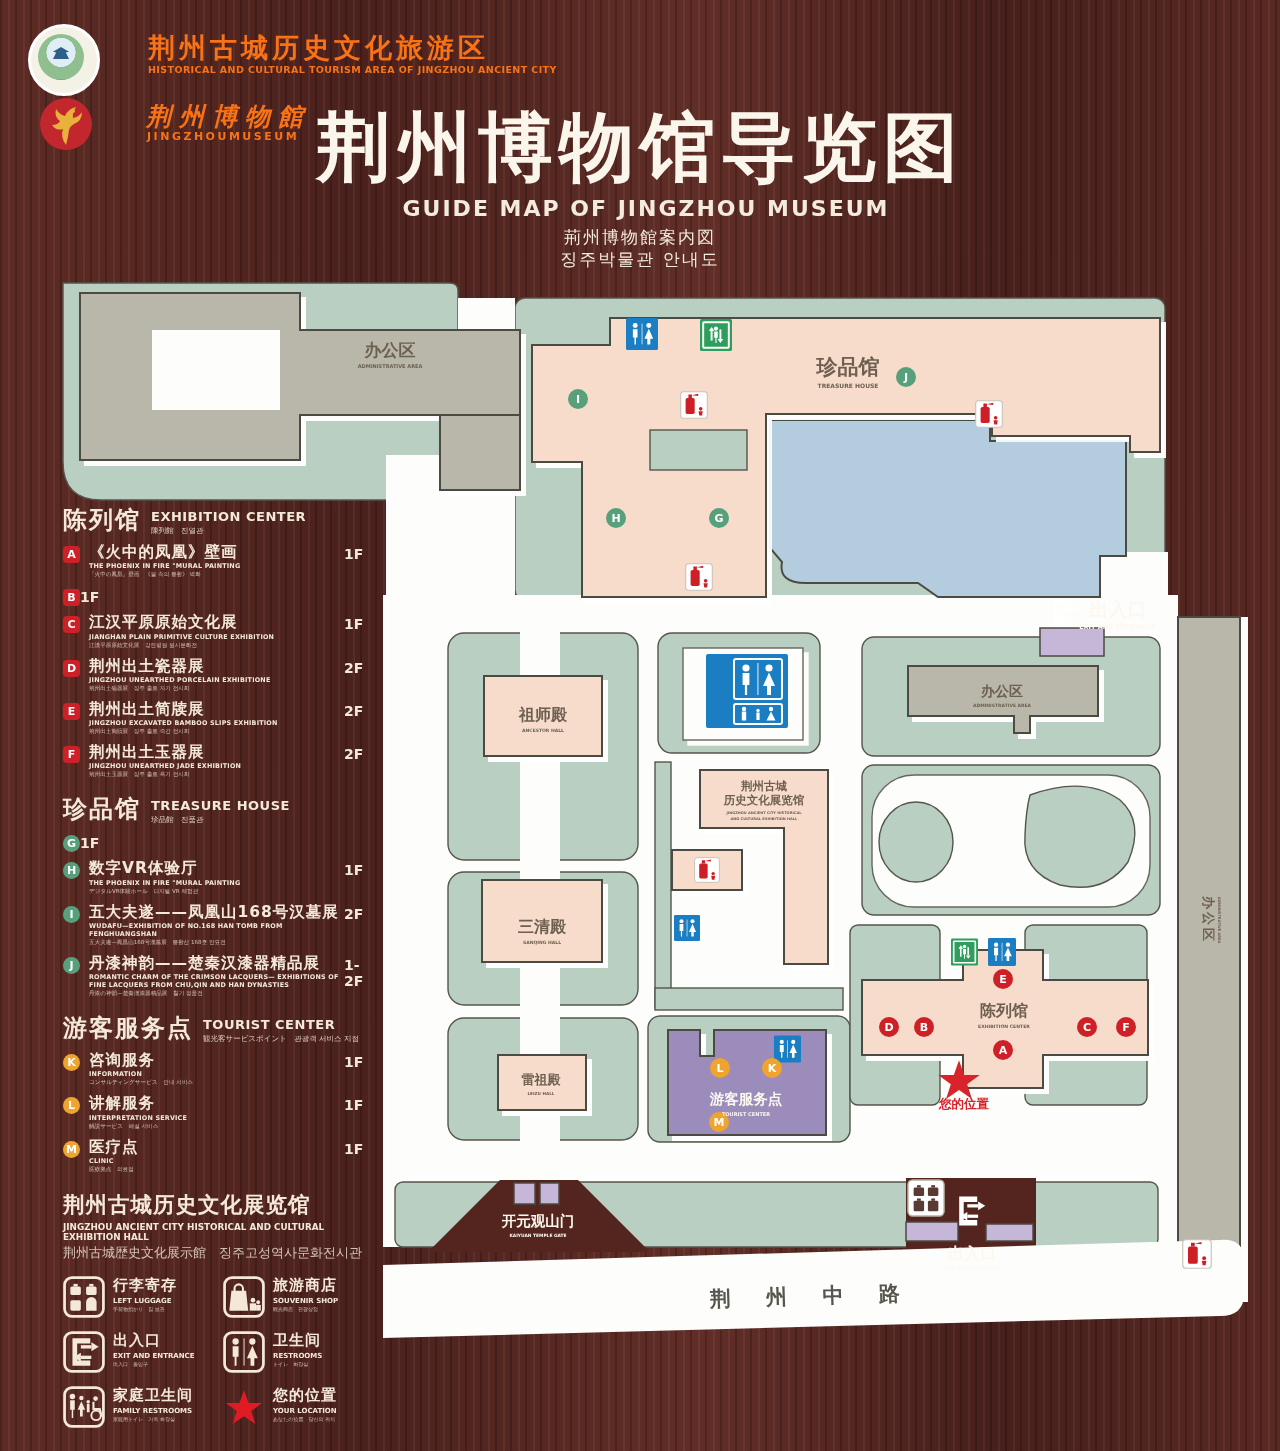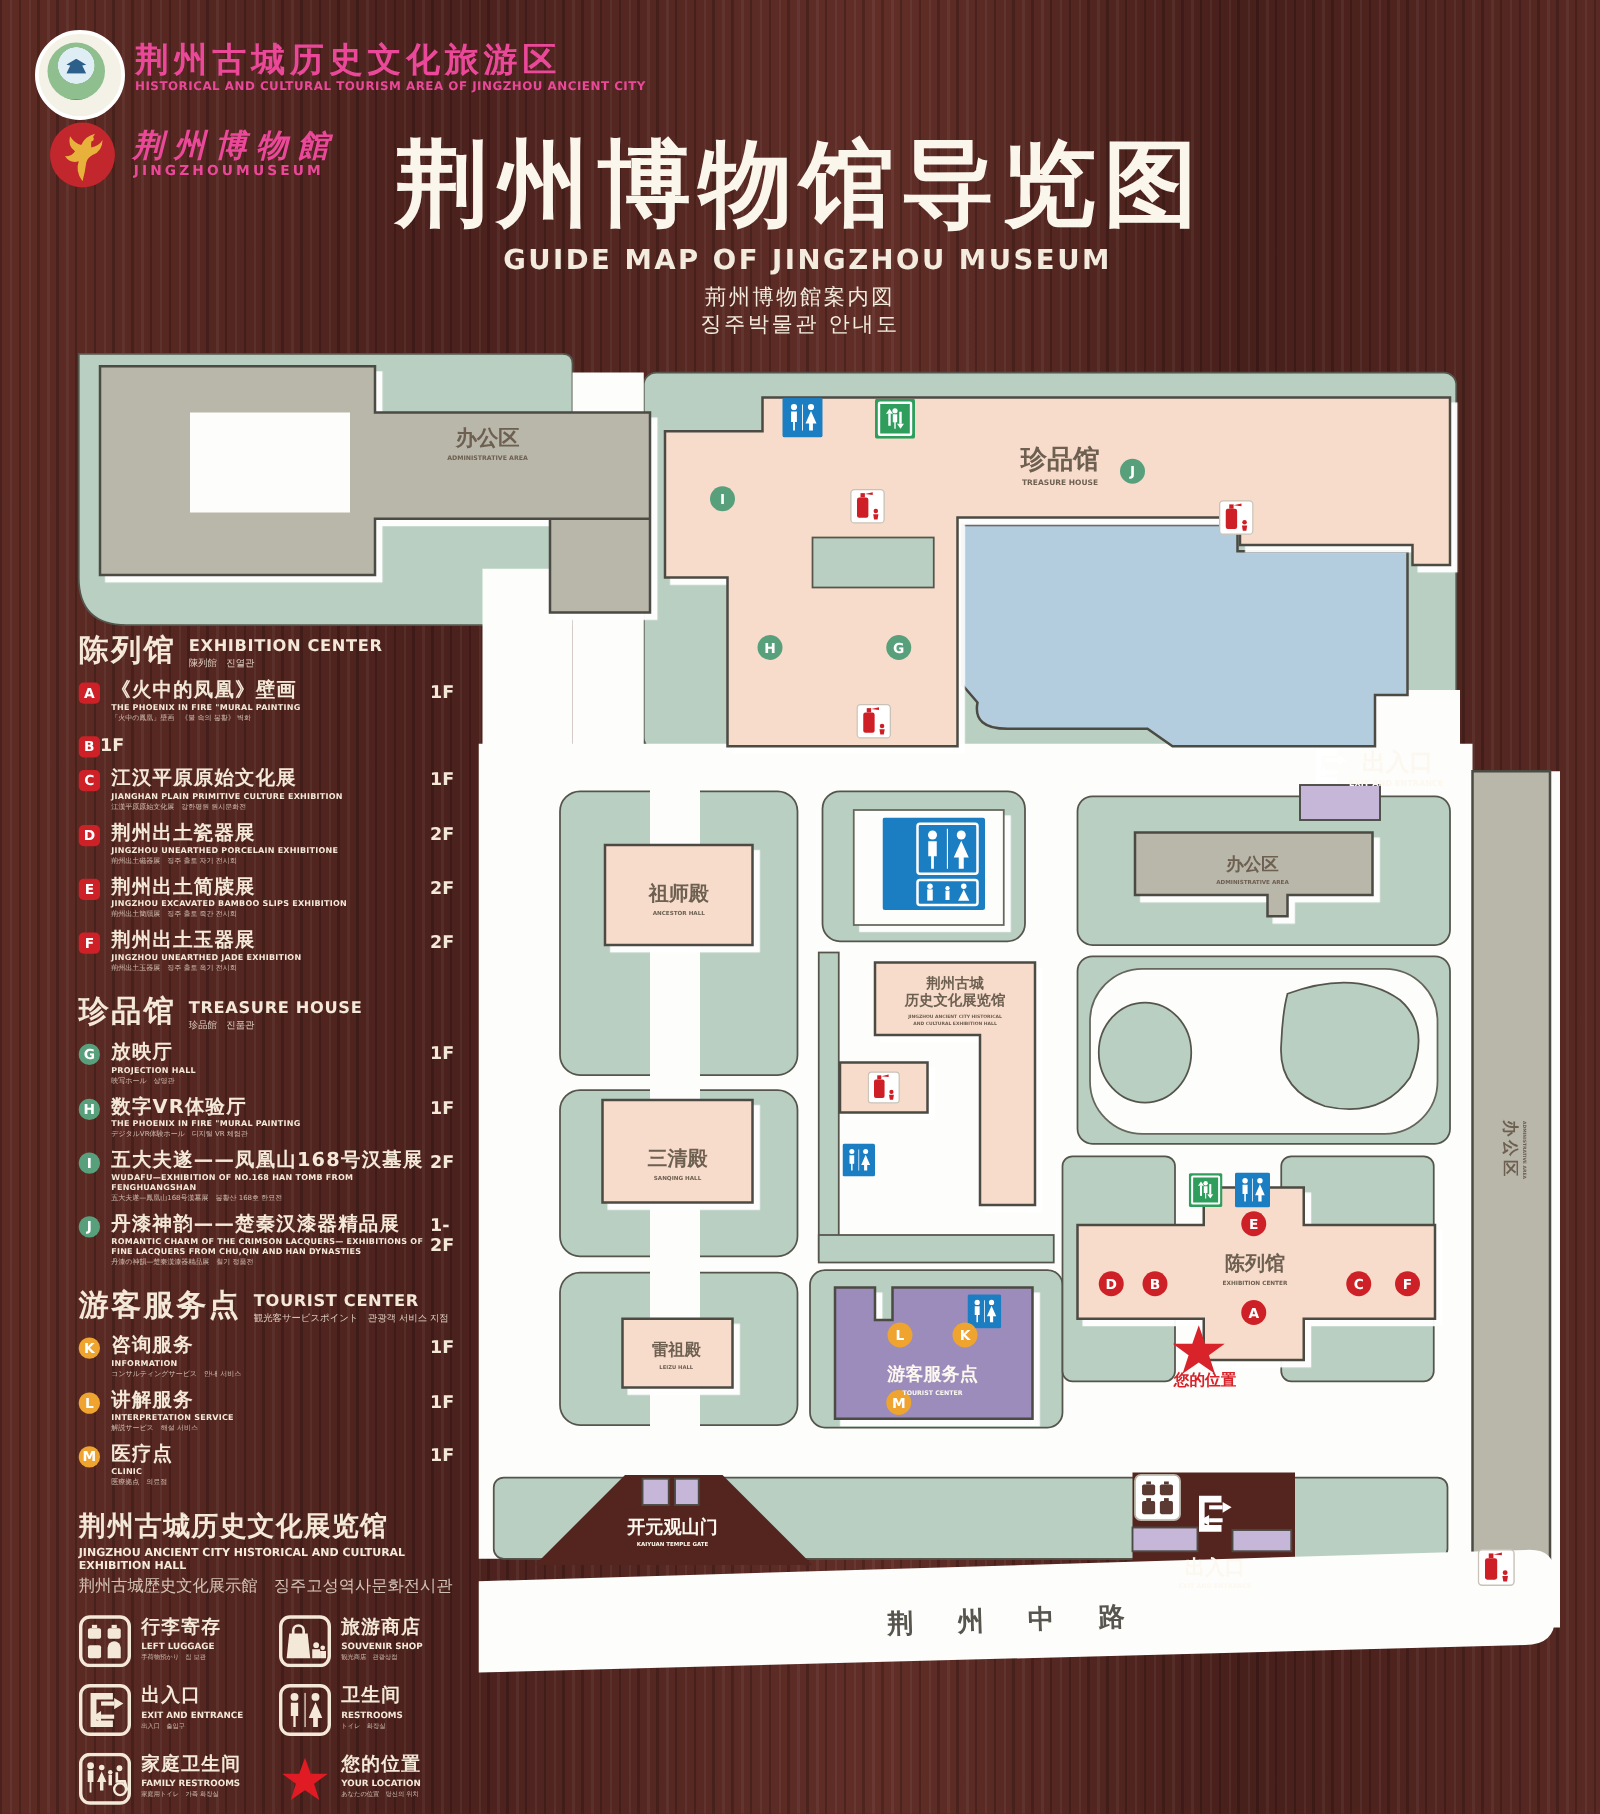--- a/index.html
+++ b/index.html
@@ -13,21 +13,21 @@
   }
   .abs{position:absolute;}
   
   #emblem1{left:28px;top:24px;width:66px;height:66px;border-radius:50%;background:#f4f2e6;border:3px solid #fff;}
   #emblem1 .inner{position:absolute;left:7px;top:7px;width:46px;height:46px;border-radius:50%;
     background:radial-gradient(circle at 50% 40%, #dfeef4 0 40%, #8fbf8f 41% 75%, #3f8f56 76%);}
   #emblem1 .pagoda{position:absolute;left:22px;top:20px;width:16px;height:12px;background:#2c5f8a;
     clip-path:polygon(0 100%,100% 100%,80% 45%,100% 40%,50% 0,0 40%,20% 45%);}
   #emblem2{left:40px;top:98px;width:52px;height:52px;border-radius:50%;background:#c2272d;}
   #emblem2 svg{position:absolute;left:6px;top:5px;}
-  .hdr-txt{color:#ec4899;}
+  .hdr-txt{color:#f97316;margin-left:40px;}
   #h1a{left:108px;top:30px;font-size:27px;font-weight:bold;letter-spacing:4px;}
   #h1b{left:108px;top:64px;font-size:9.5px;font-weight:bold;letter-spacing:.4px;}
   #h2a{left:106px;top:100px;font-size:25px;font-weight:bold;letter-spacing:8px;font-style:italic;}
   #h2b{left:107px;top:130px;font-size:11px;font-weight:bold;letter-spacing:2.5px;text-align:center;}
   #title{left:250px;top:98px;width:780px;text-align:center;font-size:75px;font-weight:900;color:#fbf6ec;letter-spacing:6px;}
   #subtitle{left:256px;top:196px;width:780px;text-align:center;font-size:22px;font-weight:bold;color:#f3ebdd;letter-spacing:2px;}
   #sub-ja{left:250px;top:226px;width:780px;text-align:center;font-size:17px;color:#f3ebdd;letter-spacing:2px;}
   #sub-ko{left:250px;top:248px;width:780px;text-align:center;font-size:17px;color:#f3ebdd;letter-spacing:2px;}
   
   #legend{left:63px;top:504px;width:315px;color:#f4e9d9;}
@@ -461,25 +461,20 @@
   <div class="sec sec-green">
     <div class="sec-title">
       <span class="cn">珍品馆</span>
       <span class="r"><span class="en">TREASURE HOUSE</span>
       <div class="sub">珍品館　진품관</div></span>
     </div>
     <div>
 
         <div class="itm">
           <span class="badge">G</span>
-          <span class="mid">
-            <div class="cn">放映厅</div>
-            <div class="en">PROJECTION HALL</div>
-            <div class="sub">映写ホール　상영관</div>
-          </span>
           <span class="fl">1F</span>
         </div>
 
         <div class="itm">
           <span class="badge">H</span>
           <span class="mid">
             <div class="cn">数字VR体验厅</div>
             <div class="en">THE PHOENIX IN FIRE "MURAL PAINTING</div>
             <div class="sub">デジタルVR体験ホール　디지털 VR 체험관</div>
           </span>

